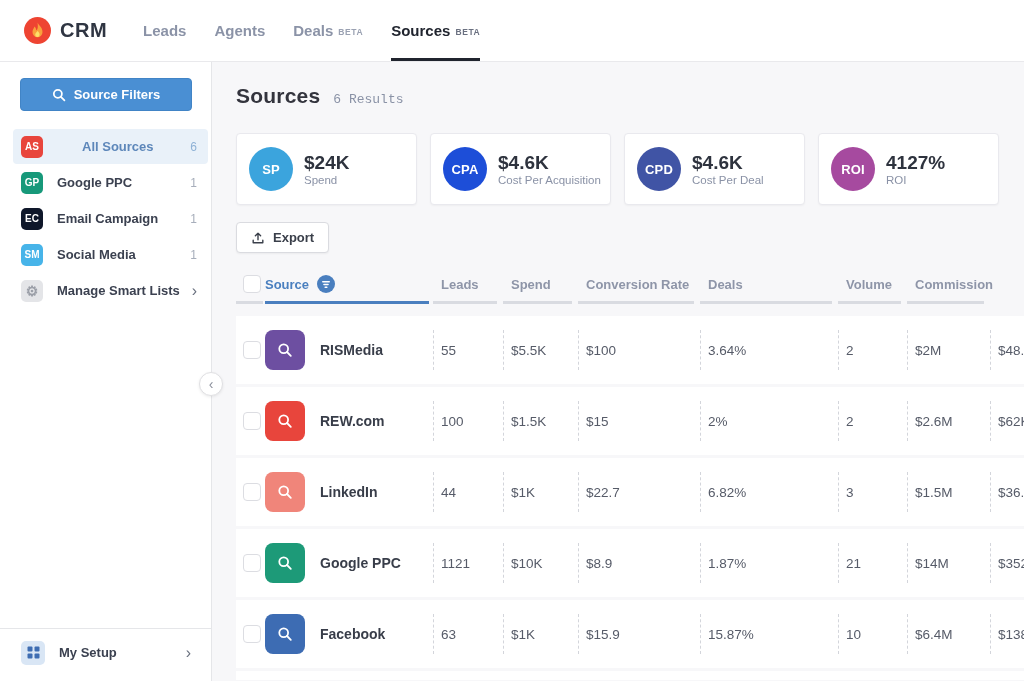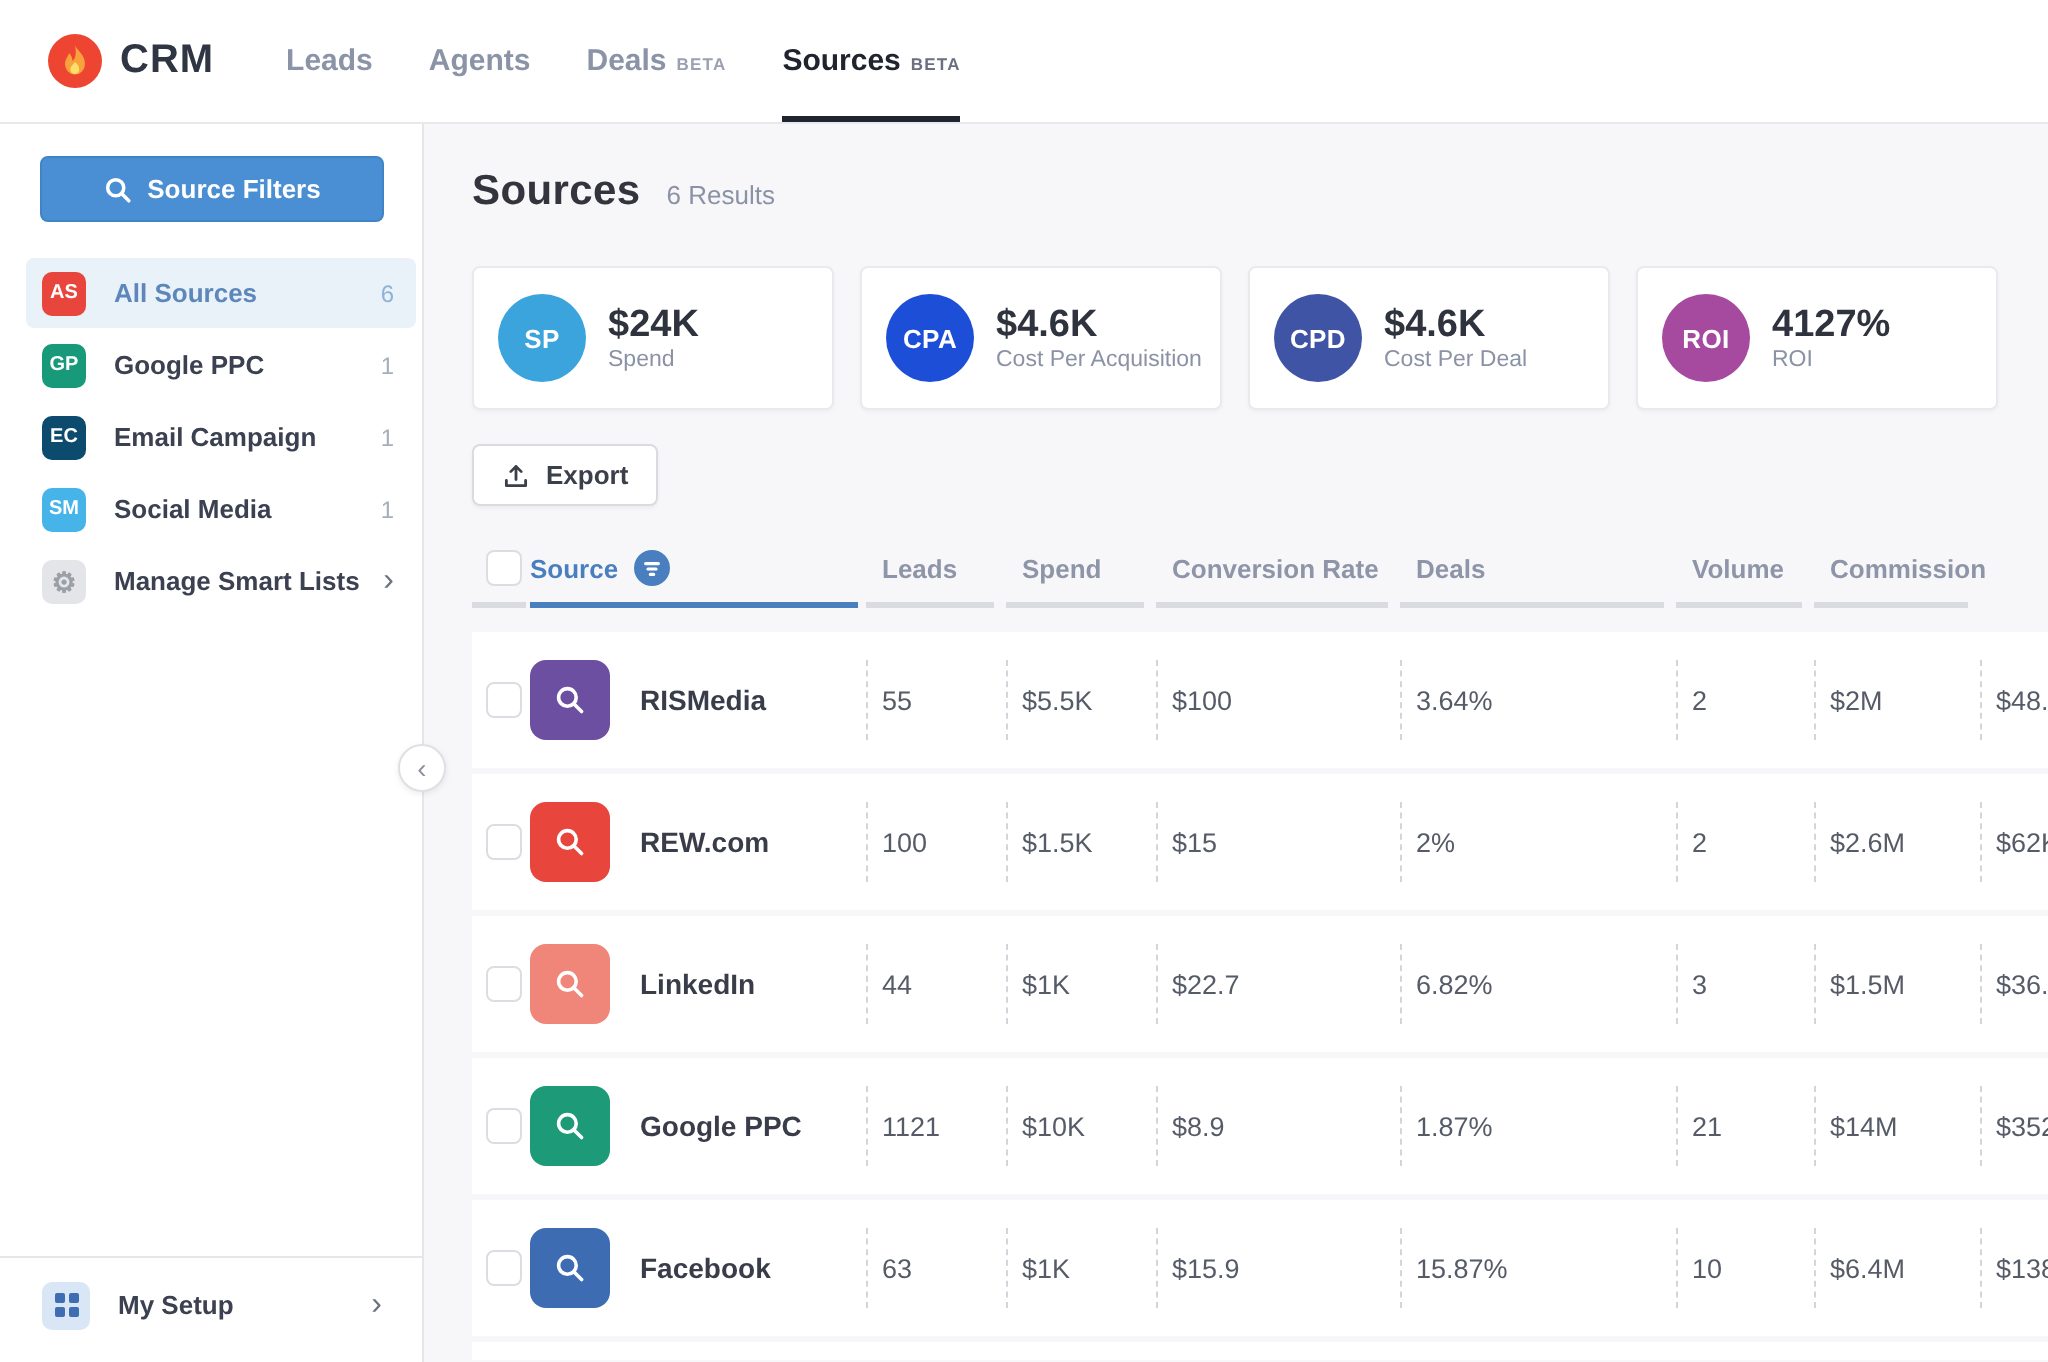--- a/index.html
+++ b/index.html
@@ -24,40 +24,40 @@
   .sidebar { position:relative; width:212px; background:#fff; border-right:1px solid #e5e6e9; flex:none; }
   .main { flex:1; padding:22px 0 0 24px; overflow:hidden; }
 
   
   .filter-btn { margin:16px 18px 18px 20px; width:172px; height:33px; background:#4a8fd3; border:1px solid #4184c6;
                 border-radius:4px; color:#fff; font-size:13px; font-weight:700; display:flex; align-items:center;
                 justify-content:center; gap:8px; cursor:pointer; }
   .side-list { list-style:none; }
   .side-item { height:35px; display:flex; align-items:center; margin:1px 3px 1px 13px; padding:0 11px 0 8px;
                border-radius:4px; cursor:pointer; }
-  .side-item.active { background:#e9f1f9; }
+  .side-item.active { background:#e9f1f9;gap:25px; }
   .badge { width:22px; height:22px; border-radius:5px; color:#fff; font-size:10px; font-weight:700;
            display:flex; align-items:center; justify-content:center; flex:none; }
   .badge.gray { background:#e4e5e8; color:#9b9fa8; font-size:14px; }
   .side-label { font-size:13px; font-weight:700; color:#3b4150; margin-left:14px; flex:1; white-space:nowrap; }
   .side-item.active .side-label { color:#5d87ba; }
   .side-count { font-size:12px; color:#a7aebb; }
   .side-item.active .side-count { color:#8fb2d6; }
   .side-chevron { font-size:16px; color:#6b7280; line-height:1; }
   .my-setup { position:absolute; bottom:5px; left:0; right:0; height:48px; border-top:1px solid #e5e6e9;
               display:flex; align-items:center; padding:0 20px 0 21px; cursor:pointer; background:#fff; }
   .setup-icon { width:24px; height:24px; border-radius:5px; background:#d9e6f5; display:flex; align-items:center; justify-content:center; flex:none; }
   .collapse-btn { position:absolute; right:-12px; top:310px; width:24px; height:24px; border-radius:50%;
                   background:#fff; border:1px solid #e0e0e3; box-shadow:0 1px 3px rgba(0,0,0,0.08);
                   display:flex; align-items:center; justify-content:center; font-size:14px; color:#8a8f9b; cursor:pointer; }
 
   
   .page-head { display:flex; align-items:baseline; gap:13px; }
   .page-title { font-size:21px; font-weight:800; color:#33343d; letter-spacing:0.2px; }
-  .result-count { font-size:13px; color:#8a92a6; }
+  .result-count { font-size:13px; color:#8a92a6;font-family:Liberation Mono, monospace; }
 
   
   .stats { display:flex; gap:13px; margin-top:25px; }
   .stat-card { width:181px; height:72px; background:#fff; border:1px solid #e9e9ee; border-radius:4px;
                box-shadow:0 1px 2px rgba(0,0,0,0.04); display:flex; align-items:center; padding:0 12px; gap:11px; overflow:hidden; }
   .stat-circle { width:44px; height:44px; border-radius:50%; color:#fff; font-weight:700; font-size:13px;
                  display:flex; align-items:center; justify-content:center; flex:none; letter-spacing:0.2px; }
   .stat-value { font-size:19px; font-weight:800; color:#2e333e; line-height:1.15; }
   .stat-label { font-size:11.5px; color:#8a92a6; white-space:nowrap; }
 
@@ -133,21 +133,21 @@
         <span class="badge" style="background-color: rgb(232, 69, 60);">AS</span>
         <span class="side-label">All Sources</span>
         <span class="side-count">6</span>
       </li>
       <li class="side-item">
         <span class="badge" style="background-color: rgb(23, 153, 122);">GP</span>
         <span class="side-label">Google PPC</span>
         <span class="side-count">1</span>
       </li>
       <li class="side-item">
-        <span class="badge" style="background-color: #0c4a6e;">EC</span>
+        <span class="badge" style="background-color: #0f172a;">EC</span>
         <span class="side-label">Email Campaign</span>
         <span class="side-count">1</span>
       </li>
       <li class="side-item">
         <span class="badge" style="background-color: rgb(71, 180, 233);">SM</span>
         <span class="side-label">Social Media</span>
         <span class="side-count">1</span>
       </li>
       <li class="side-item">
         <span class="badge gray">⚙</span>

